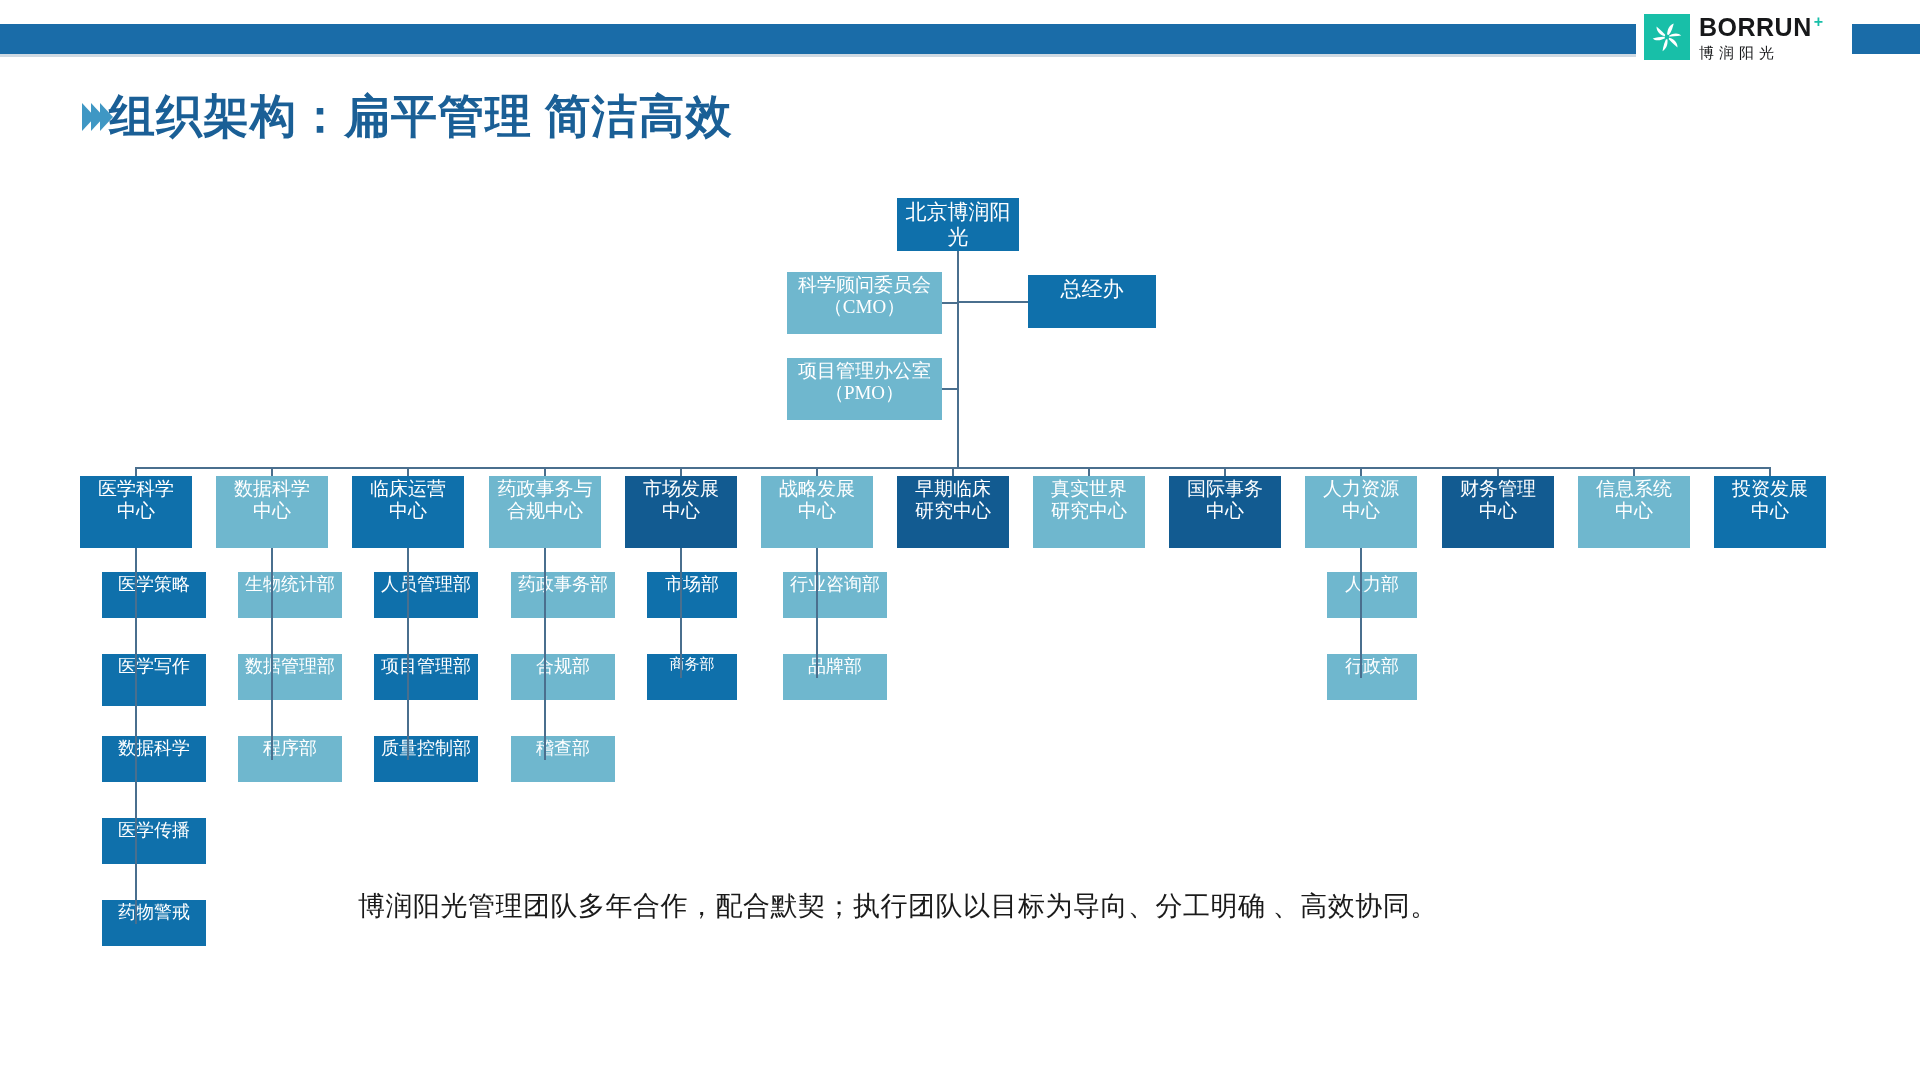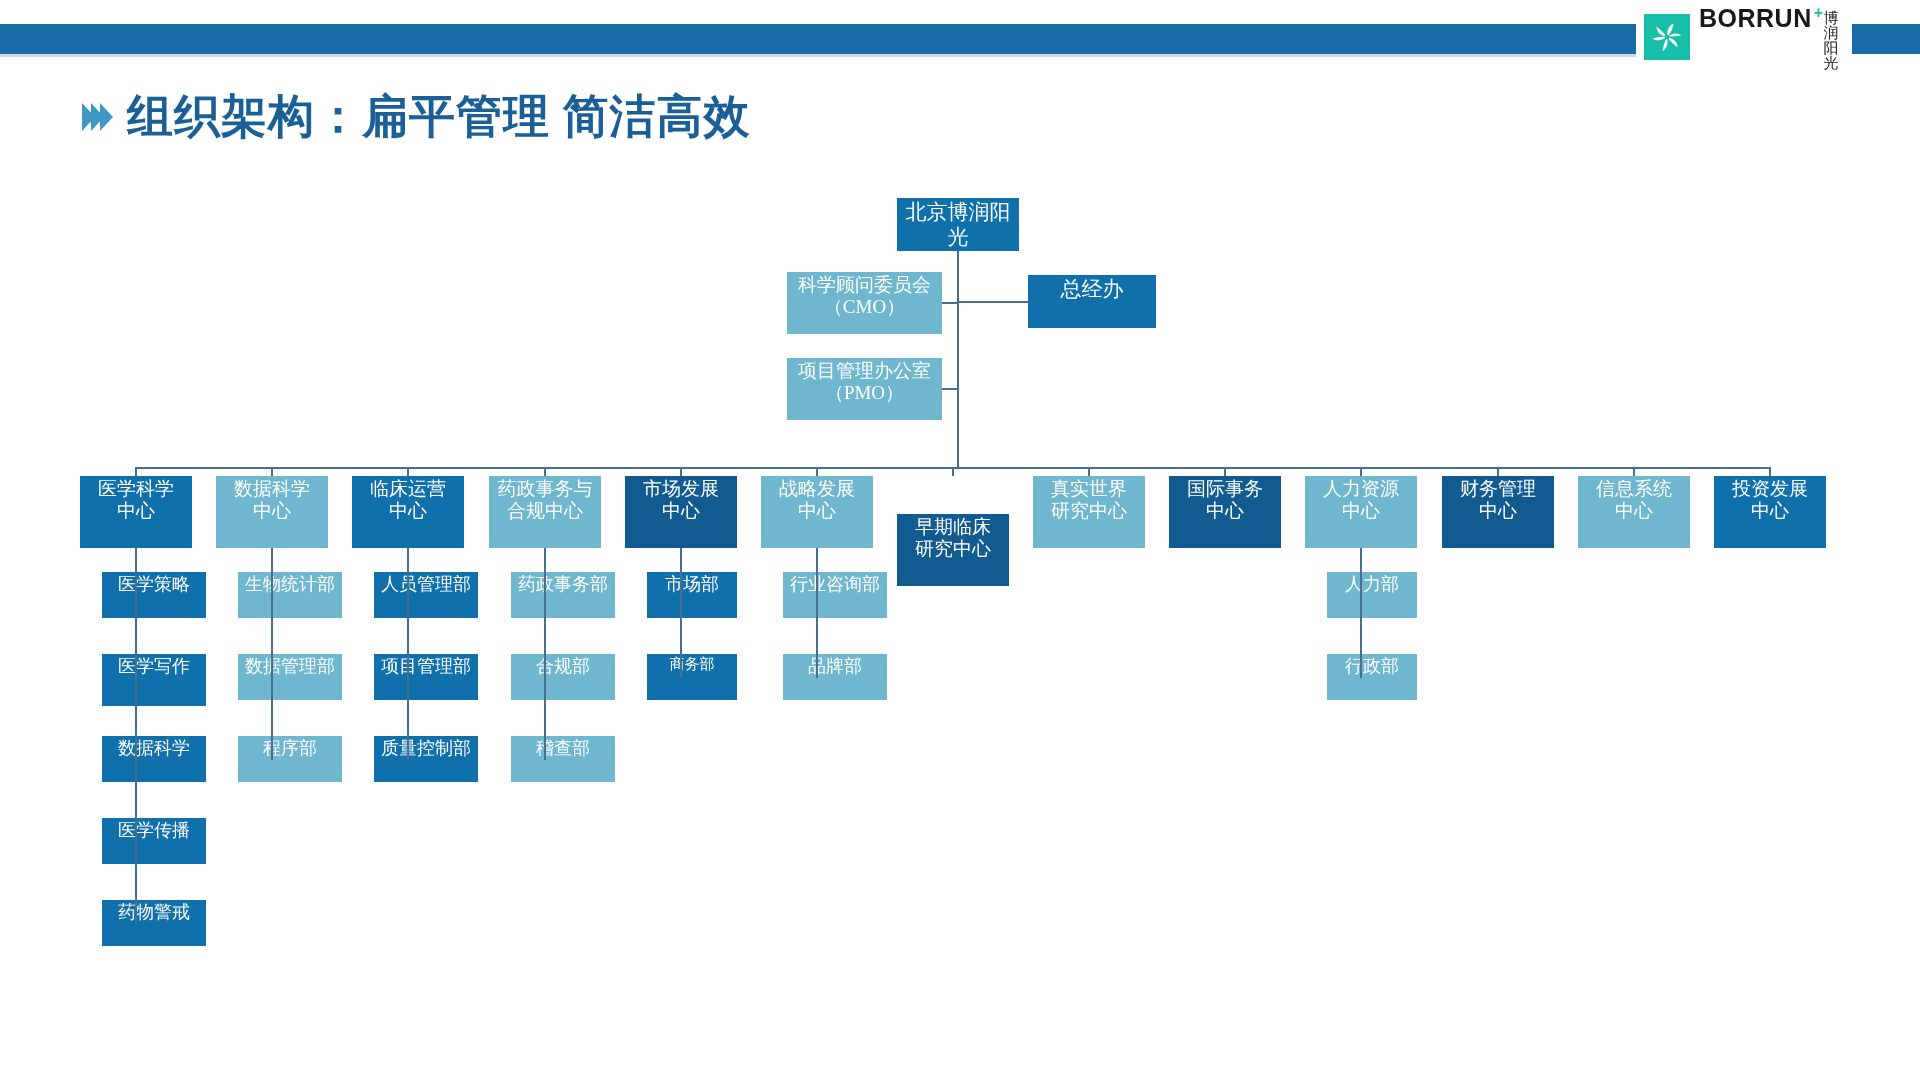--- a/index.html
+++ b/index.html
@@ -32,39 +32,39 @@
     position:absolute;left:1636px;top:6px;
     width:200px;height:62px;
     display:flex;align-items:center;gap:9px;
     background:#ffffff;padding:0 8px;
   }
   .logo-mark{
     width:46px;height:46px;background:#18bfa8;
     display:flex;align-items:center;justify-content:center;
     flex:0 0 auto;
   }
-  .logo-text{display:flex;line-height:1;}
+  .logo-text{display:flex;flex-direction:column;line-height:1;}
   .logo-en{
     font-family:"Liberation Sans","DejaVu Sans",sans-serif;
     font-weight:700;font-size:25px;letter-spacing:.5px;color:#17181a;
     position:relative;
   }
   .logo-plus{
     color:#18bfa8;font-size:16px;font-weight:700;
     vertical-align:super;margin-left:2px;
   }
   .logo-cn{
     font-family:"Liberation Sans","DejaVu Sans",sans-serif;
     font-size:15px;letter-spacing:5px;color:#17181a;margin-top:5px;
   }
 
   
   .title-row{
     position:absolute;left:74px;top:86px;
-    display:flex;align-items:center;gap:18px;padding-left:8px;
+    display:flex;align-items:center;padding-left:8px;
   }
   .chevrons{display:flex;align-items:center;gap:0px;}
   .chev{
     width:0;height:0;
     border-top:14px solid transparent;
     border-bottom:14px solid transparent;
     border-left:13px solid #3f97c4;
     margin-right:-4px;
   }
   .chev.c2{border-left-color:#3f97c4;}
@@ -315,21 +315,21 @@
     </div>
     <div class="line h" style="left: 816px; top: 594px; background: rgb(74, 111, 142);"></div>
     <div class="node light" style="left: 783px; top: 654px; width: 104px; height: 46px; font-size: 18px;">
       <div>
         <div>品牌部</div>
       </div>
     </div>
     <div class="line h" style="left: 816px; top: 676px; background: rgb(74, 111, 142);"></div>
     <div class="line v" style="left: 816px; top: 548px; height: 130px; background: rgb(74, 111, 142);"></div>
     <div class="line v" style="left: 952px; top: 467px; height: 9px; background: rgb(74, 111, 142);"></div>
-    <div class="node navy" style="left: 897px; top: 476px; width: 112px; height: 72px; font-size: 19px; margin-top: 38px;">
+    <div class="node navy" style="left: 897px; top: 476px; width: 112px; height: 72px; font-size: 19px;">
       <div>
         <div>早期临床</div>
         <div>研究中心</div>
       </div>
     </div>
     <div class="line v" style="left: 1088px; top: 467px; height: 9px; background: rgb(74, 111, 142);"></div>
     <div class="node light" style="left: 1033px; top: 476px; width: 112px; height: 72px; font-size: 19px;">
       <div>
         <div>真实世界</div>
         <div>研究中心</div>
@@ -379,13 +379,14 @@
     <div class="line v" style="left: 1769px; top: 467px; height: 9px; background: rgb(74, 111, 142);"></div>
     <div class="node dark" style="left: 1714px; top: 476px; width: 112px; height: 72px; font-size: 19px;">
       <div>
         <div>投资发展</div>
         <div>中心</div>
       </div>
     </div>
   </div>
 
 <div class="para">
+  <div>博润阳光管理团队多年合作，配合默契；执行团队以目标为导向、分工明确 、高效协同。</div>
 </div>
 
 </body></html>

